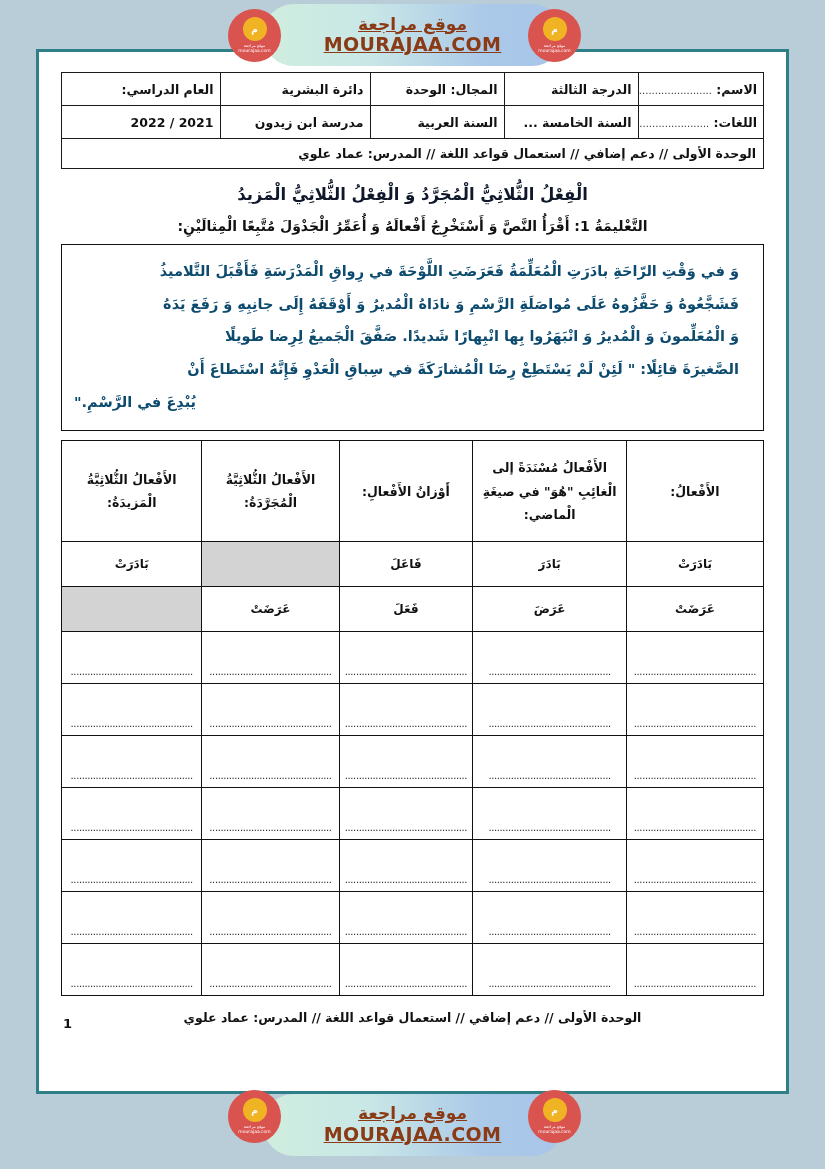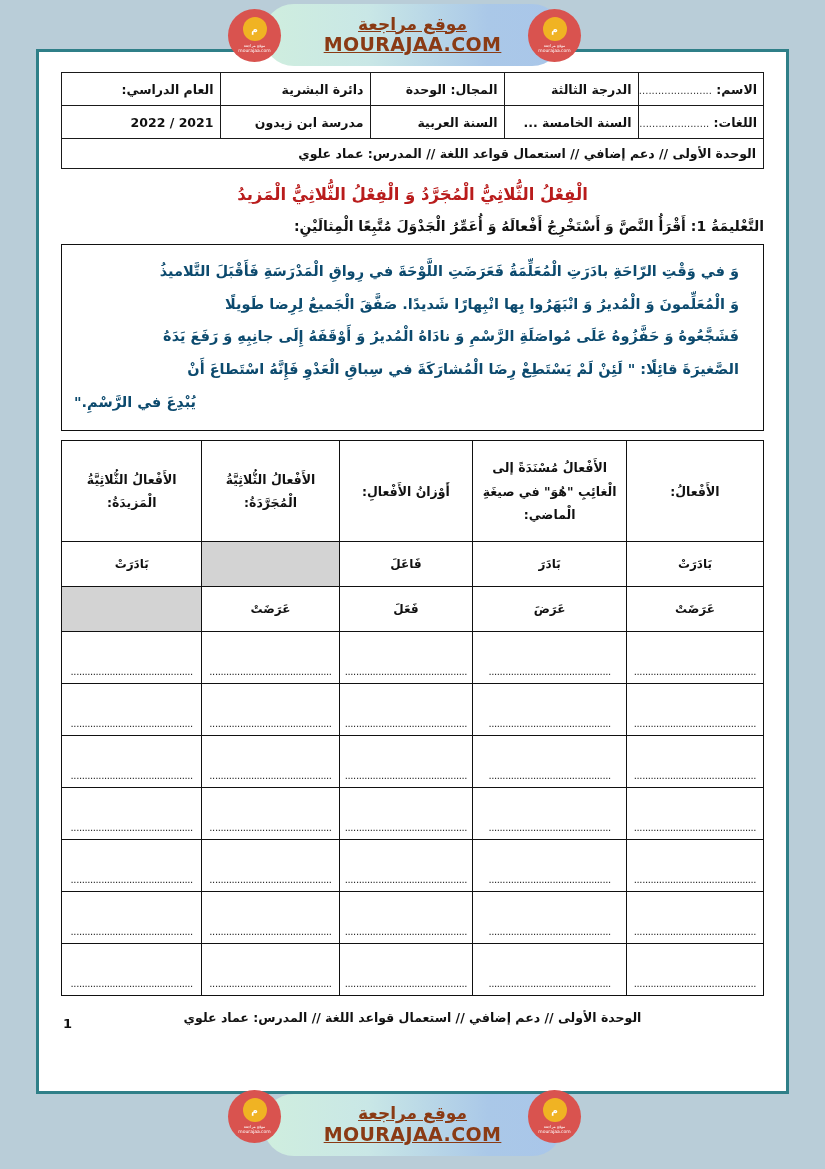--- a/index.html
+++ b/index.html
@@ -151,34 +151,34 @@
   table.info td.unit {
     font-size: 12.5px;
     height: 27px;
   }
 
   
   .h-title {
     text-align: center;
     font-size: 16.5px;
     font-weight: bold;
-    color: #b91c1c;
+    color: #0f172a;
     margin: 16px 0 0 0;
     direction: rtl;
   }
   .h-activity {
     text-align: center;
     font-size: 15px;
     font-weight: bold;
     color: #111;
     margin: 14px 0 0 0;
     direction: rtl;
   }
   .h-instruction {
-    text-align: right;
+    text-align: center;
     font-size: 14px;
     font-weight: bold;
     color: #111;
     margin: 14px 0 10px 0;
     direction: rtl;
   }
 
   
   .passage {
     border: 1.6px solid #111;
@@ -309,22 +309,22 @@
           <td class="unit" colspan="5">الوحدة الأولى // دعم إضافي // استعمال قواعد اللغة // المدرس: عماد علوي</td>
         </tr>
       </tbody>
     </table>
 
     <div class="h-title">الْفِعْلُ الثُّلاثِيُّ الْمُجَرَّدُ وَ الْفِعْلُ الثُّلاثِيُّ الْمَزيدُ</div>
     <div class="h-instruction">التَّعْليمَةُ 1: أَقْرَأُ النَّصَّ وَ أَسْتَخْرِجُ أَفْعالَهُ وَ أُعَمِّرُ الْجَدْوَلَ مُتَّبِعًا الْمِثالَيْنِ:</div>
 
     <div class="passage">
       <p>وَ في وَقْتِ الرّاحَةِ بادَرَتِ الْمُعَلِّمَةُ فَعَرَضَتِ اللَّوْحَةَ في رِواقِ الْمَدْرَسَةِ فَأَقْبَلَ التَّلاميذُ</p>
+      <p>فَشَجَّعُوهُ وَ حَفَّزُوهُ عَلَى مُواصَلَةِ الرَّسْمِ وَ نادَاهُ الْمُديرُ وَ أَوْقَفَهُ إِلَى جانِبِهِ وَ رَفَعَ يَدَهُ</p>
       <p>وَ الْمُعَلِّمونَ وَ الْمُديرُ وَ انْبَهَرُوا بِها انْبِهارًا شَديدًا. صَفَّقَ الْجَميعُ لِرِضا طَويلًا</p>
-      <p>فَشَجَّعُوهُ وَ حَفَّزُوهُ عَلَى مُواصَلَةِ الرَّسْمِ وَ نادَاهُ الْمُديرُ وَ أَوْقَفَهُ إِلَى جانِبِهِ وَ رَفَعَ يَدَهُ</p>
       <p>الصَّغيرَةَ قائِلًا: " لَئِنْ لَمْ يَسْتَطِعْ رِضَا الْمُشارَكَةَ في سِباقِ الْعَدْوِ فَإِنَّهُ اسْتَطاعَ أَنْ</p>
       <p style="text-align:left">يُبْدِعَ في الرَّسْمِ."</p>
     </div>
 
     <table class="grid">
       <thead>
         <tr>
           <th style="width:19.5%">الأَفْعالُ:</th>
           <th style="width:22%">الأَفْعالُ مُسْنَدَةً إلى الْغائِبِ "هُوَ" في صيغَةِ الْماضي:</th>
           <th style="width:19%">أَوْزانُ الأَفْعالِ:</th>

